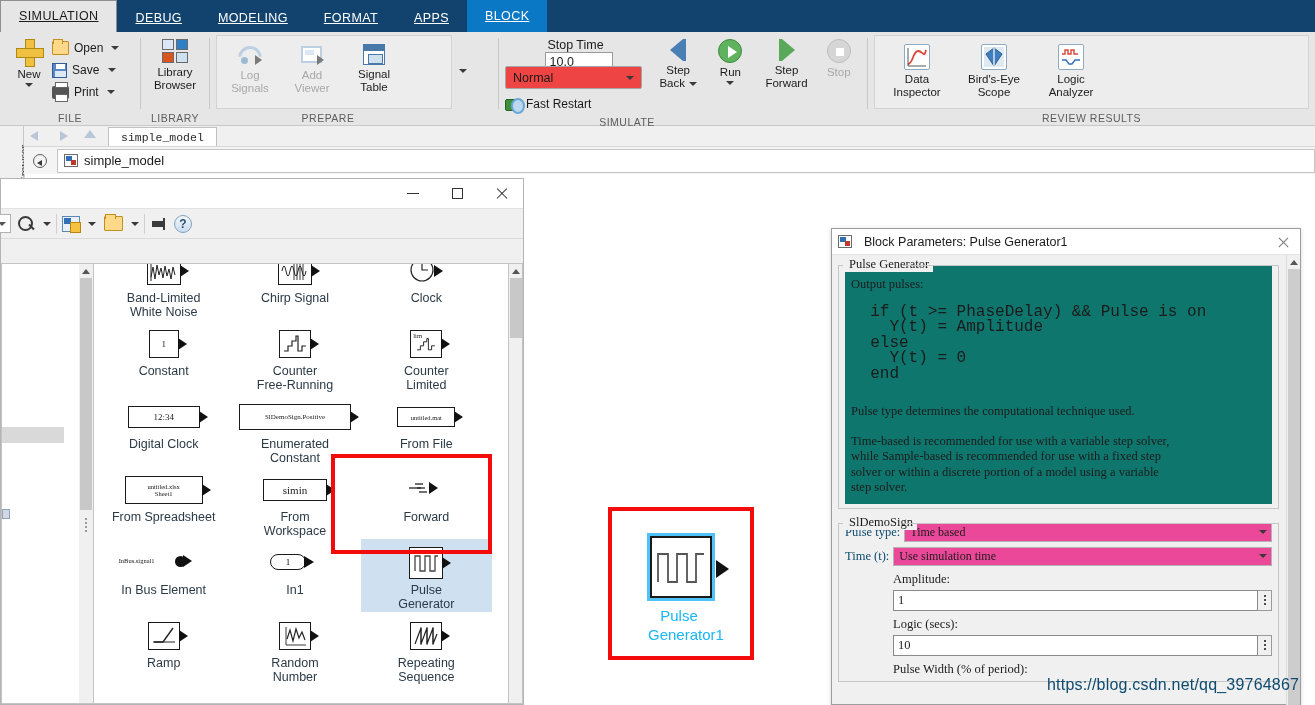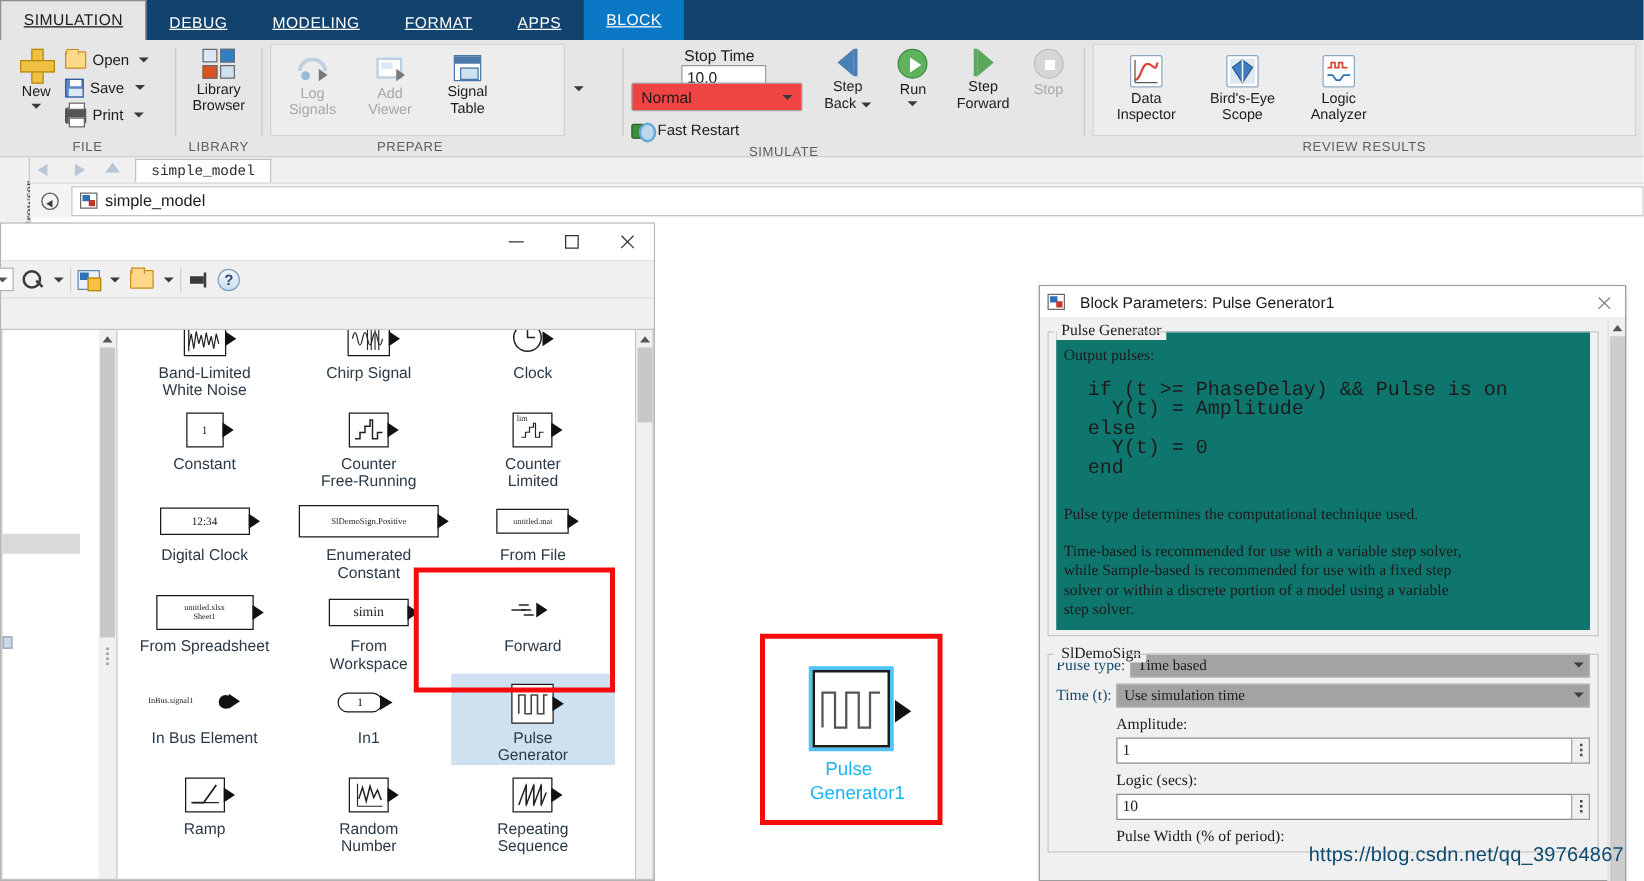--- a/index.html
+++ b/index.html
@@ -329,21 +329,21 @@
   .desc-area { background:#0f766e; padding:12px 6px 8px 6px; }
   .mono {
     font-family:"Liberation Serif", serif; font-size:12.5px; color:#1b1b1b;
     white-space:pre-wrap; line-height:15.5px; margin:0;
   }
   .mono.code { font-family:Liberation Mono, monospace; font-size:16px; line-height:15.5px; }
 
   .param-row { display:flex; align-items:center; margin-top:5px; }
   .param-lbl { font-size:12.5px; color:#0c4a6e; font-family:"Liberation Serif", serif; white-space:nowrap; }
   .dd {
-    flex:1; height:19px; background:#a3a3a3; border:1px solid #b3b3b3;
+    flex:1; height:19px; background:#ec4899; border:1px solid #b3b3b3;
     margin-left:4px; display:flex; align-items:center; justify-content:space-between;
     padding:0 4px 0 5px;
   }
   .dd .v { font-size:12px; color:#1b1b1b; font-family:"Liberation Serif", serif; }
   .param-stack { margin-top:6px;margin-left:48px; }
   .param-stack .lab { font-size:12.5px; color:#1b1b1b; font-family:"Liberation Serif", serif; }
   .inp-row { display:flex; align-items:stretch; margin-top:3px; }
   .inp {
     flex:1; height:21px; background:#ffffff; border:1px solid #8a8a8a;
     font-size:12.5px; color:#1b1b1b; font-family:"Liberation Serif", serif;

